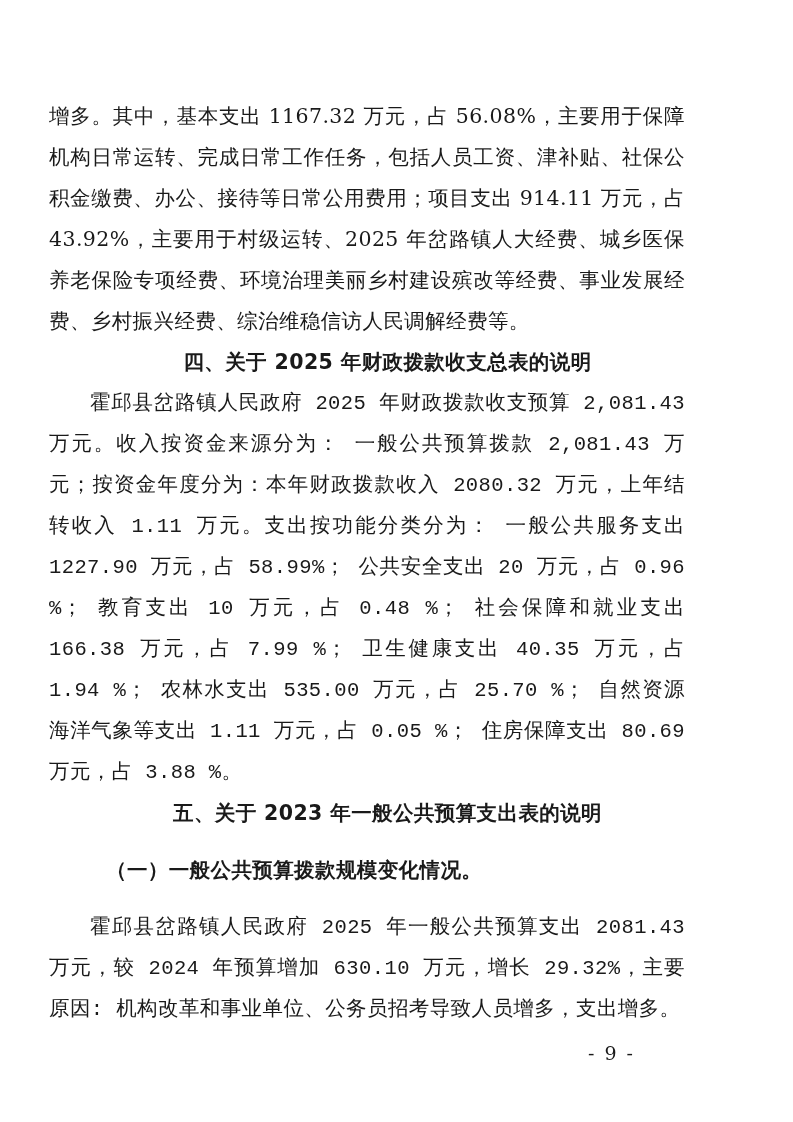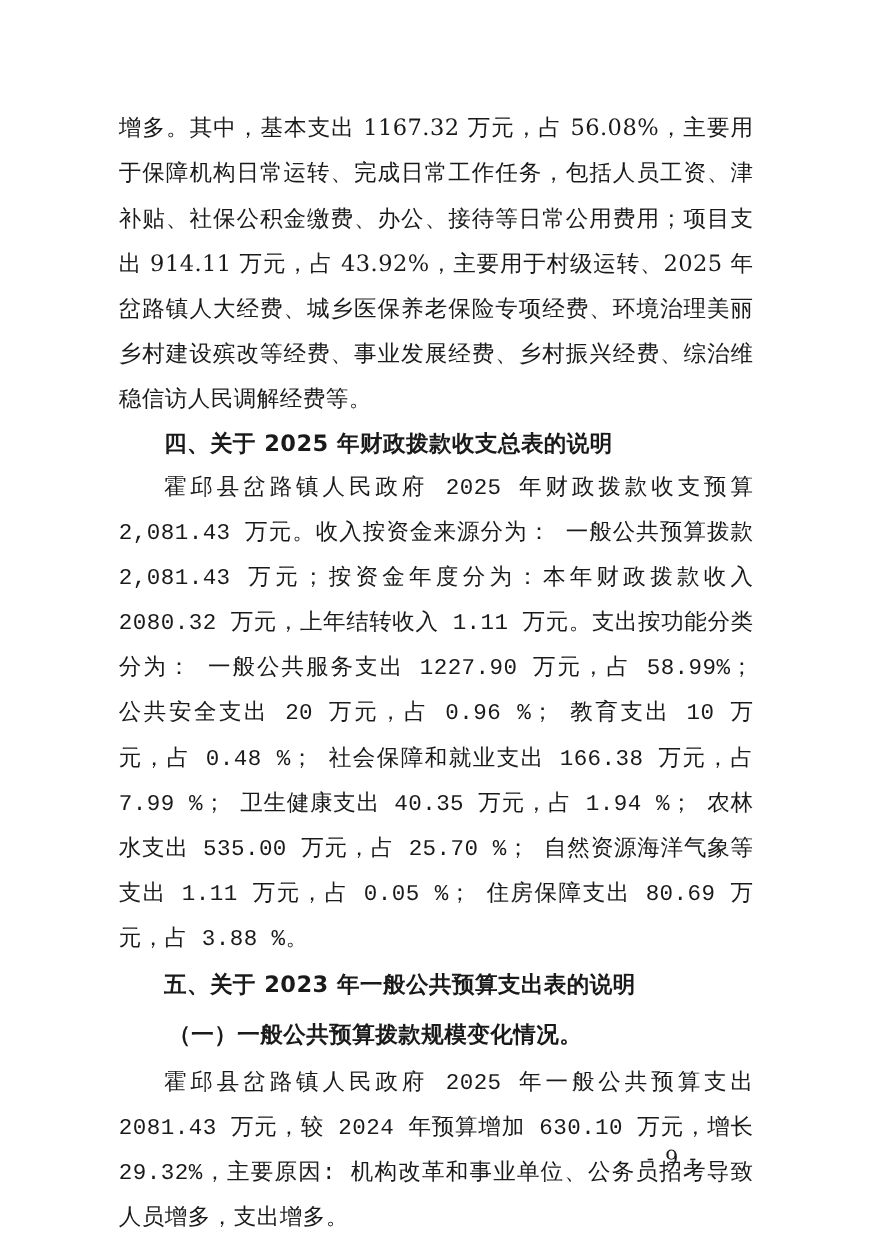--- a/index.html
+++ b/index.html
@@ -15,21 +15,21 @@
     position: relative;
     overflow: hidden;
   }
   .page {
     position: absolute;
     top: 0;
     left: 0;
     width: 793px;
     height: 955px;
     box-sizing: border-box;
-    padding: 96px 108px 60px 108px;
+    padding: 96px 108px 60px 49px;
   }
   .body-text {
     font-size: 20.5px;
     line-height: 41px;
     text-align: justify;
     text-justify: inter-ideograph;
     letter-spacing: 0.4px;
     margin: 0;
   }
   .indent {
@@ -37,27 +37,28 @@
     font-family: Liberation Mono, monospace;
   }
   .heading {
     font-size: 20.5px;
     line-height: 41px;
     font-weight: bold;
     text-indent: 41px;
     margin: 0;
     letter-spacing: 0.4px;
     font-family: "DejaVu Sans", "Liberation Sans", sans-serif;
+    text-align: center;
   }
   .subheading {
     font-size: 20.5px;
     line-height: 41px;
     font-weight: bold;
     text-indent: 41px;
-    margin: 4px;
+    margin: 16px;
     letter-spacing: 0.4px;
     font-family: "DejaVu Sans", "Liberation Sans", sans-serif;
   }
   .para-block {
     margin-bottom: 0;
   }
   .page-number {
     position: absolute;
     left: 0;
     right: 0;

